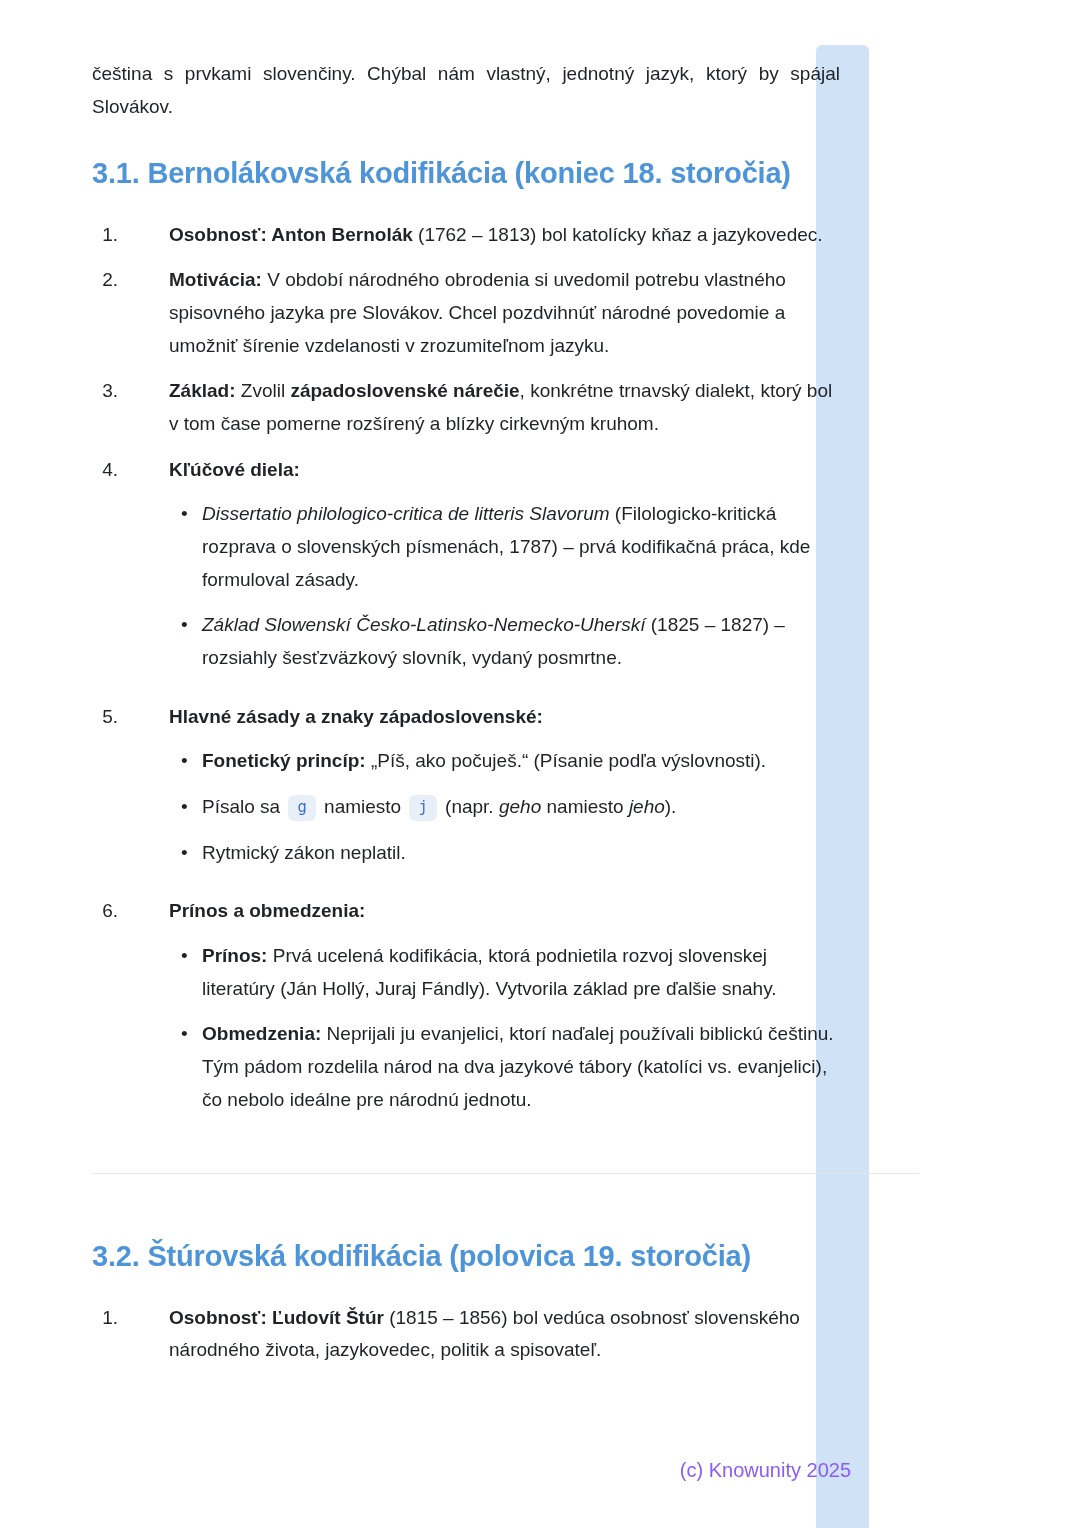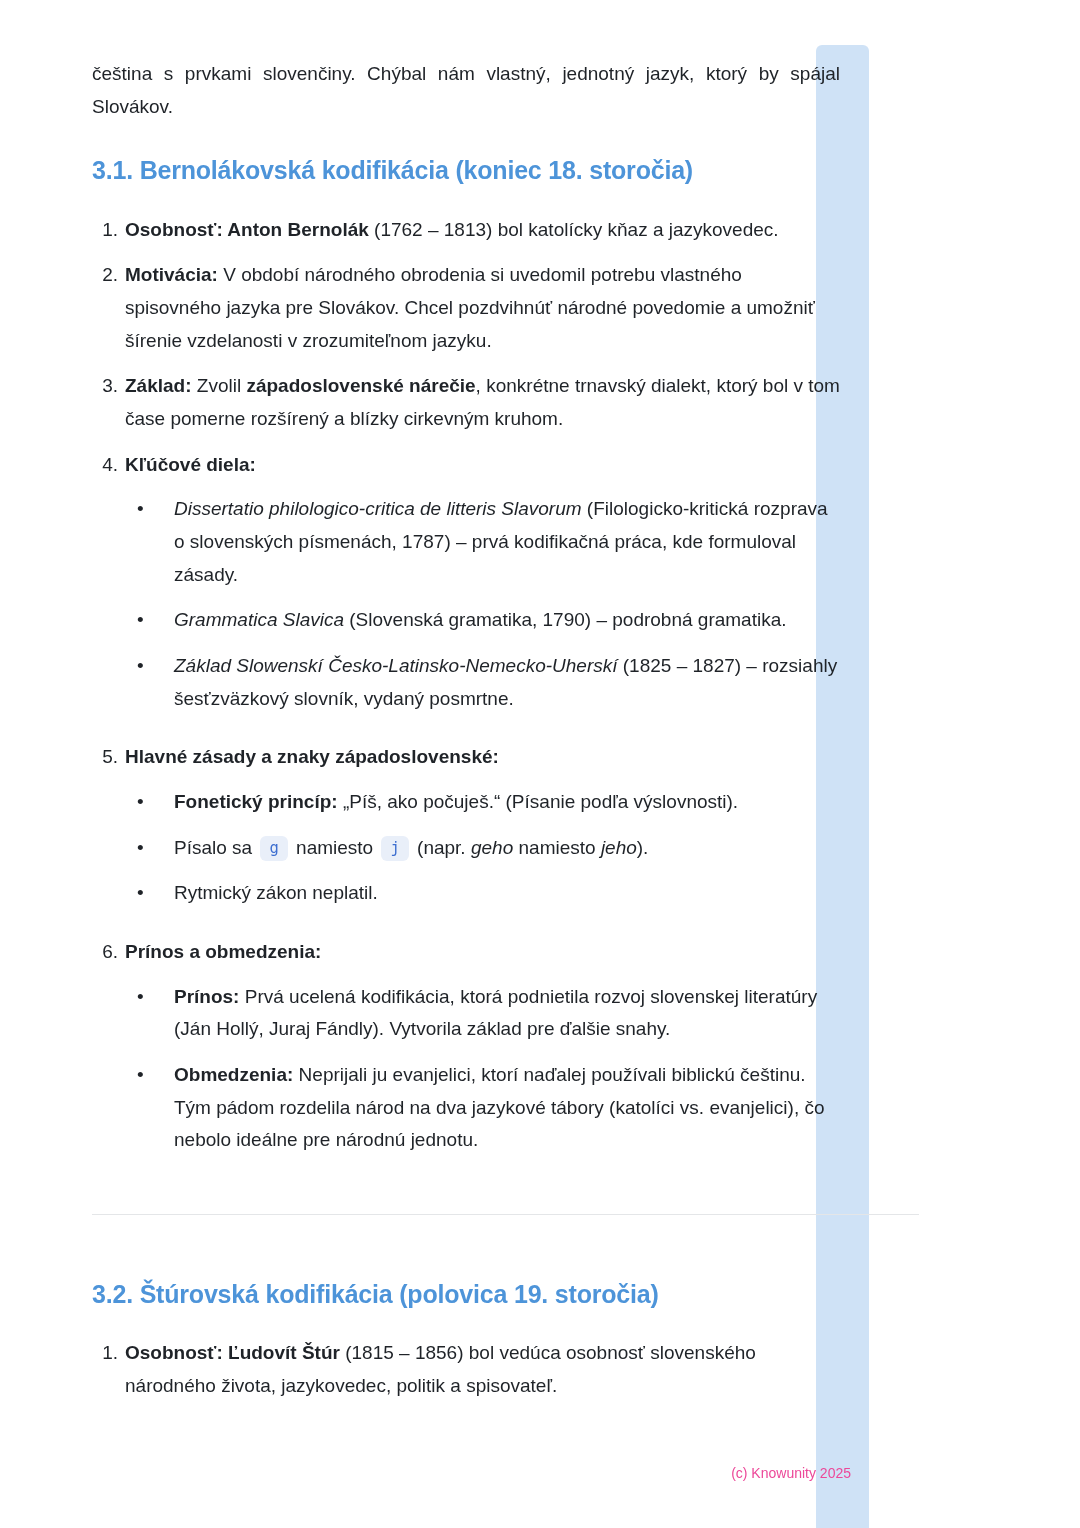--- a/index.html
+++ b/index.html
@@ -28,47 +28,46 @@
     position: relative;
     z-index: 1;
     padding: 58px 0 0 92px;
     width: 748px;
   }
   .intro {
     margin: 0 0 30px 0;
     text-align: justify;
   }
   h2.heading {
-    font-size: 25px;
+    font-size: 29px;
     line-height: 1.25;
     font-weight: 700;
     color: #4d94d9;
     margin: 32px 0 27px 0;
     letter-spacing: -0.2px;
   }
   .item {
     display: flex;
     margin: 0 0 13px 0;
   }
   .num {
     flex: none;
     width: 26px;
     text-align: right;
     margin-right: 7px;
   }
-  .item-body { flex: 1; min-width: 0; }
+  .item-body { flex: 1; min-width: 0; margin-left: 44px; }
   ul.bullets {
     list-style: none;
     margin: 12px 0 0 0;
     padding: 0;
   }
   .bullet {
     display: flex;
     margin: 0 0 13px 0;
-    gap: 16px;
   }
   .dot {
     flex: none;
     width: 21px;
     margin-left: 12px;
   }
   .dot::before { content: "•"; }
   .bullet-text { flex: 1; min-width: 0; }
   .run-bold { font-weight: 700; }
   .run-italic { font-style: italic; }
@@ -89,22 +88,22 @@
     border-top: 1px solid #e4e6e8;
     width: 840px;
     margin: 44px 0 0 0;
   }
   h2.heading.second { margin-top: 64px; }
   .footer {
     position: absolute;
     right: 68px;
     bottom: 46px;
     z-index: 2;
-    font-size: 14px;
-    color: #ec4899;
+    font-size: 20px;
+    color: #8b5cf6;
     line-height: 1.2;
   }
 </style>
 </head>
 <body>
 
 <div class="page">
 
   <div class="scroll-indicator"></div>
 
@@ -139,24 +138,20 @@
       <span class="num">4.</span>
       <div class="item-body">
         <div class="item-text"><span class="run-bold">Kľúčové diela:</span></div>
         <ul class="bullets">
           <li class="bullet">
             <span class="dot"></span>
             <div class="bullet-text"><span class="run-italic">Dissertatio philologico-critica de litteris Slavorum</span><span> (Filologicko-kritická rozprava o slovenských písmenách, 1787) – prvá kodifikačná práca, kde formuloval zásady.</span></div>
           </li>
           <li class="bullet">
             <span class="dot"></span>
-            <div class="bullet-text"><span class="run-italic">Grammatica Slavica</span><span> (Slovenská gramatika, 1790) – podrobná gramatika.</span></div>
-          </li>
-          <li class="bullet">
-            <span class="dot"></span>
             <div class="bullet-text"><span class="run-italic">Základ Slowenskí Česko-Latinsko-Nemecko-Uherskí</span><span> (1825 – 1827) – rozsiahly šesťzväzkový slovník, vydaný posmrtne.</span></div>
           </li>
         </ul>
       </div>
     </div>
 
     <div class="item">
       <span class="num">5.</span>
       <div class="item-body">
         <div class="item-text"><span class="run-bold">Hlavné zásady a znaky západoslovenské:</span></div>

